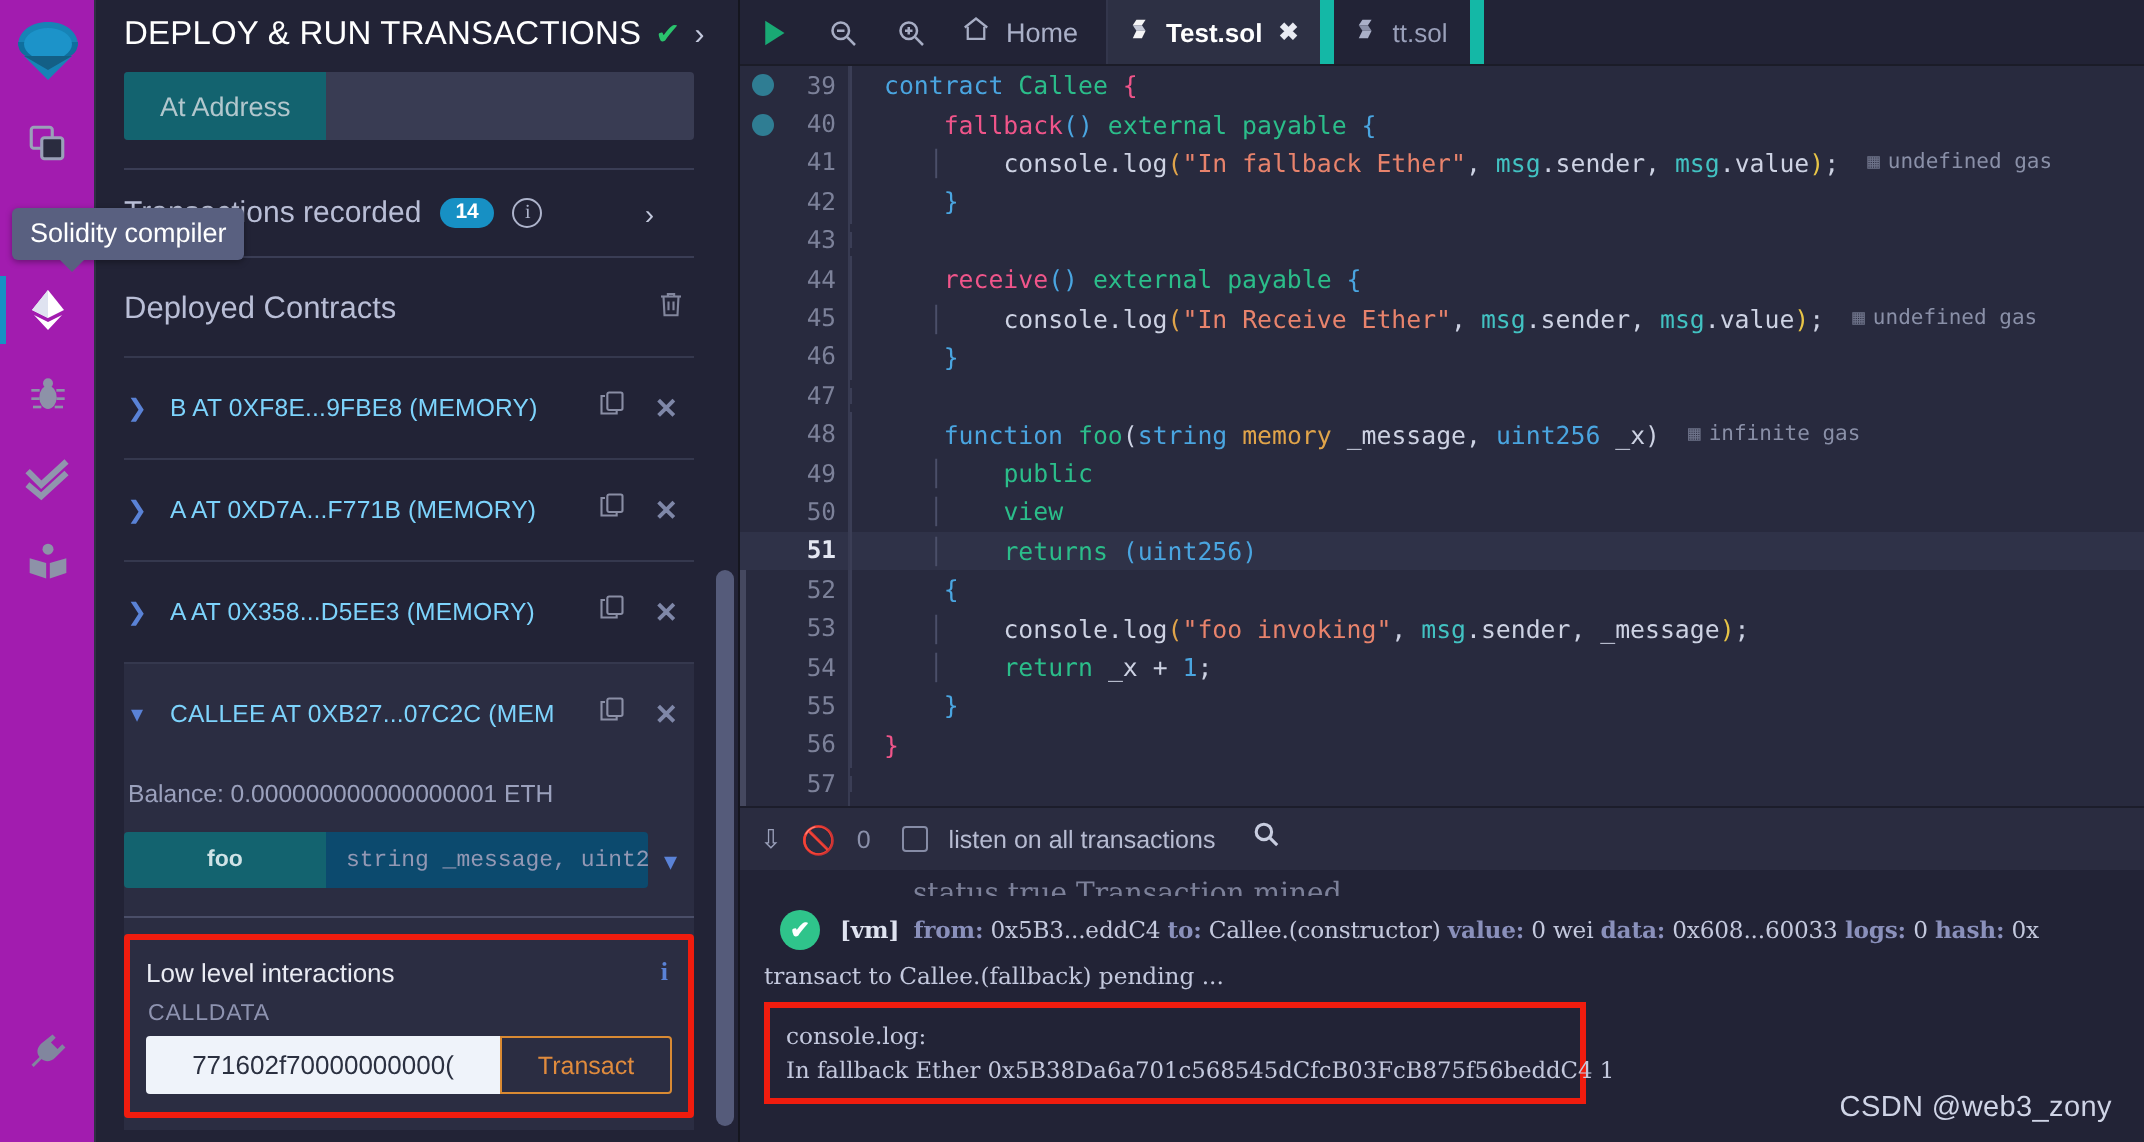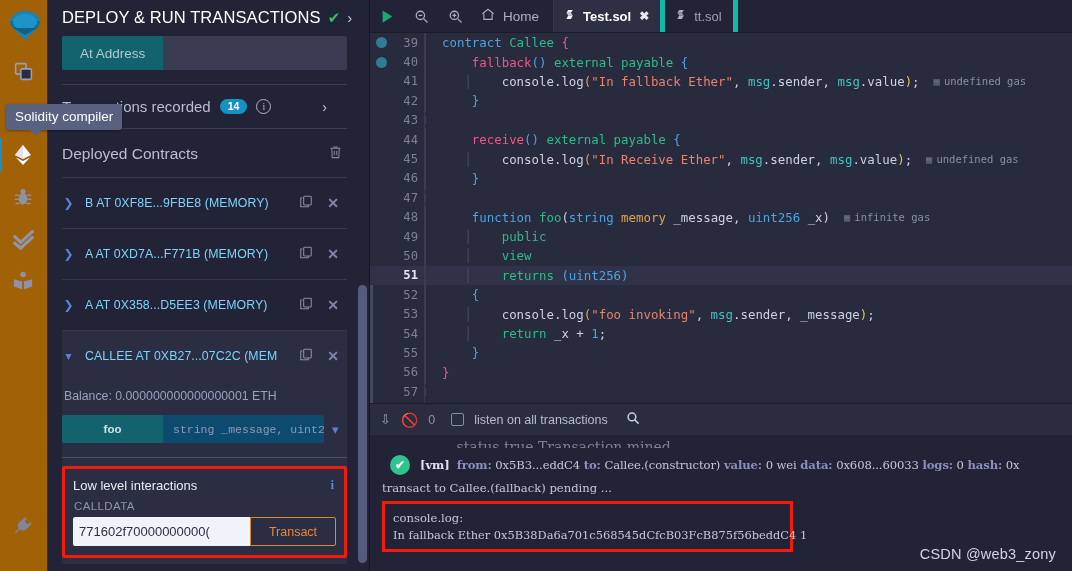--- a/index.html
+++ b/index.html
@@ -15,25 +15,25 @@
     position: relative;
     width: 1072px; height: 571px;
     display: flex;
     background: #222336;
   }
 
   
   .icon-rail {
     width: 48px;
     flex: 0 0 48px;
-    background: #a16207;
+    background: #a21caf;
     position: relative;
     display: flex;
     flex-direction: column;
-    align-items: flex-end;
+    align-items: center;
     border-right: 1px solid #2f3145;
   }
   .rail-logo {
     margin-top: 6px;
     width: 44px; height: 44px;
     display: flex; align-items: center; justify-content: center;
   }
   .rail-item {
     width: 48px; height: 42px;
     display: flex; align-items: center; justify-content: center;
@@ -291,20 +291,21 @@
     flex: 1 1 auto;
     background: #eff3fa;
     border: none;
     color: #2b3040;
     font-size: 13px;
     font-family: "Liberation Sans", sans-serif;
     padding: 0 6px;
     border-radius: 2px 0 0 2px;
     outline: none;
     min-width: 0;
+    text-align: center;
   }
   .ll-transact {
     flex: 0 0 86px;
     border: 1px solid #d98a33;
     background: transparent;
     color: #e08b3d;
     font-size: 12.5px;
     border-radius: 0 2px 2px 0;
     cursor: pointer;
     font-family: "Liberation Sans", sans-serif;
@@ -346,21 +347,21 @@
     padding: 0 14px 0 8px;
     color: #aab0c8; font-size: 13.5px;
     border-right: 1px solid #33364c;
     cursor: pointer;
   }
   .tab {
     display: flex; align-items: center; gap: 7px;
     padding: 0 11px;
     font-size: 13px;
     color: #9aa0ba;
-    border-right: 5px solid #14b8a6;
+    border-right: 7px solid #14b8a6;
     cursor: pointer;
     white-space: nowrap;
   }
   .tab.active { background: #2d3044; color: #ffffff; font-weight: bold; }
   .tab .x { color: #e9ebf3; font-size: 12px; font-weight: bold; margin-left: 1px; }
 
   
   .editor {
     flex: 1 1 auto;
     position: relative;

